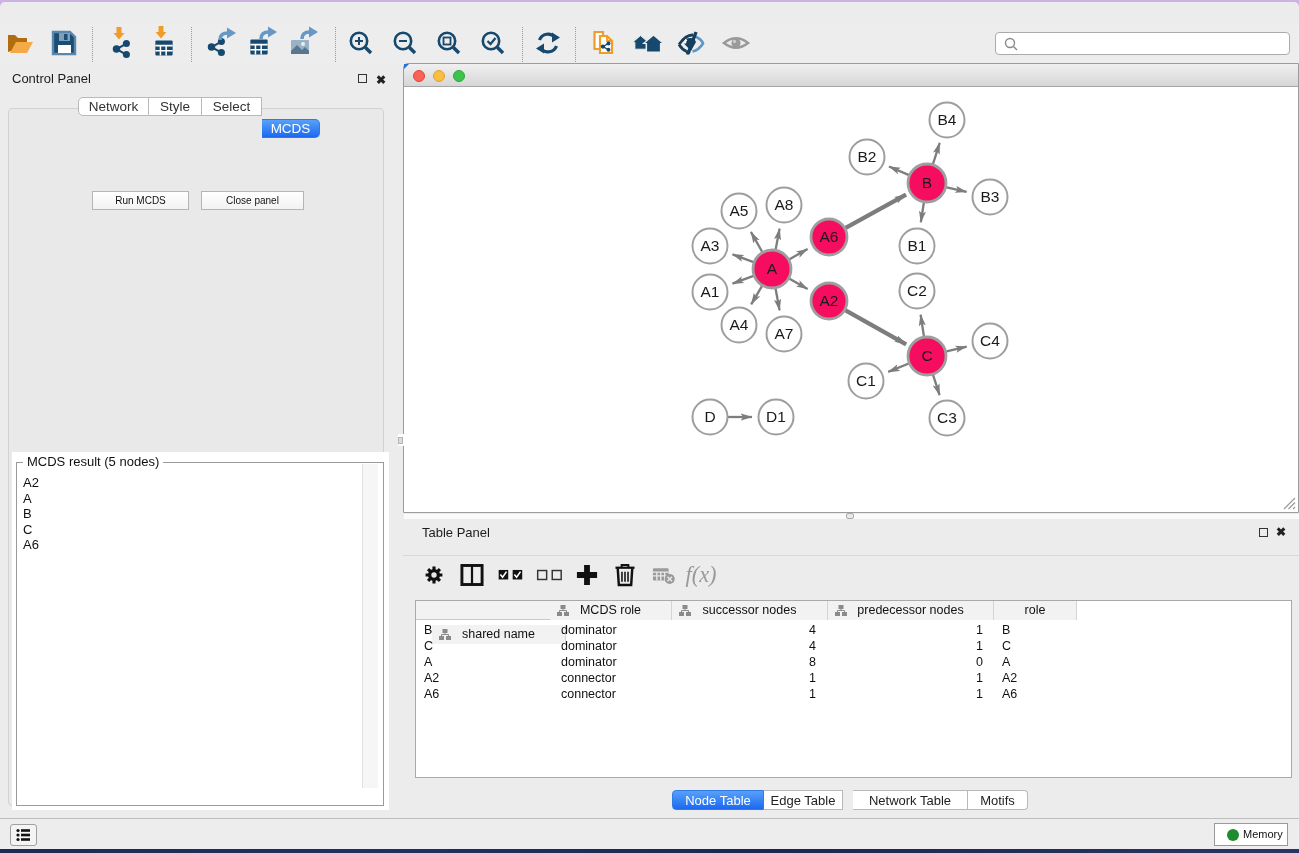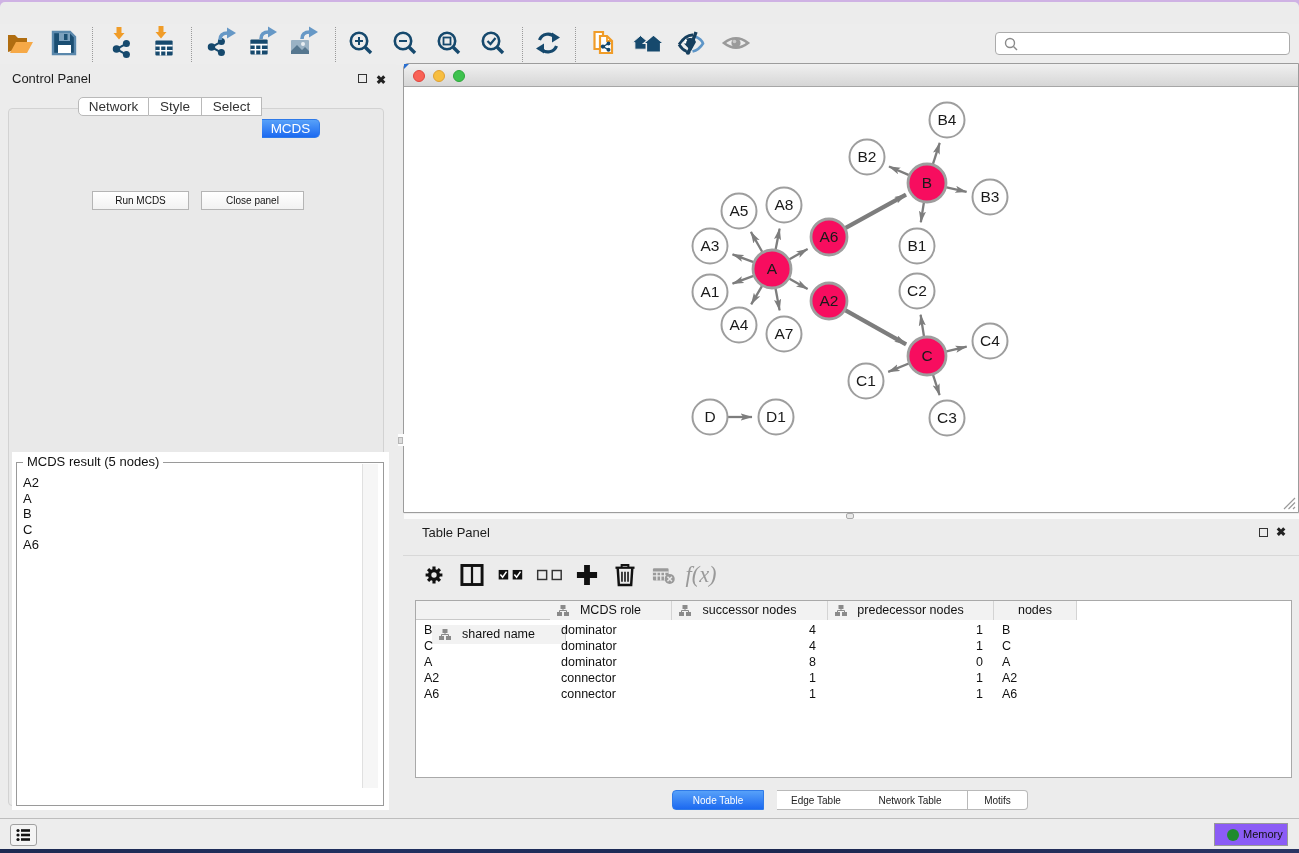--- a/index.html
+++ b/index.html
@@ -29,36 +29,36 @@
 #dropbtn { position:absolute; right:-1px; top:-1px; width:19px; height:20px; background:linear-gradient(#5ba5fa,#1d66ee); border-radius:0 5px 5px 0; }
 .cbtn { position:absolute; top:127px; height:19px; background:linear-gradient(#ffffff,#f2f2f2); border:1px solid #b5b5b5; border-radius:0; font-size:10px; color:#111; text-align:center; line-height:17px; }
 #respanel { position:absolute; left:12px; top:388px; width:377px; height:358px; background:#fff; }
 #resbox { position:absolute; left:4px; top:10px; width:368px; height:344px; border:1px solid #9a9a9a; }
 #reslab { position:absolute; left:6px; top:-9px; background:#fff; padding:0 4px; font-size:13px; color:#111; }
 #reslist { position:absolute; left:1px; top:1px; right:1px; bottom:1px; background:#fff; font-size:13px; color:#111; }
 #reslist div { height:15.6px; line-height:15.6px; padding-left:5px; }
 #resscroll { position:absolute; right:5px; top:1px; width:16px; height:324px; background:#f6f6f6; border-left:1px solid #e0e0e0; }
 #statusbar { position:absolute; left:0; top:816px; width:1299px; height:31px; background:#ededed; border-top:1px solid #bdbdbd; }
 #sbtn { position:absolute; left:10px; top:5px; width:27px; height:22px; background:#f4f4f4; border:1px solid #a0a0a0; border-radius:3px; }
-#membox { position:absolute; left:1214px; top:4px; width:74px; height:23px; background:#8b5cf6; border:1px solid #999; font-size:11.5px; color:#111; line-height:21px; }
+#membox { position:absolute; left:1214px; top:4px; width:74px; height:23px; background:#ffffff; border:1px solid #999; font-size:11.5px; color:#111; line-height:21px; }
 #memdot { position:absolute; left:12px; top:5px; width:12px; height:12px; border-radius:50%; background:#1f8b2f; }
 #netwin { position:absolute; left:403px; top:61px; width:896px; height:450px; background:#fff; border:1px solid #9c9c9c; border-radius:5px 0 0 0; }
 #nettitle { position:absolute; left:0; top:0; width:100%; height:23px; background:linear-gradient(#f0f0f0,#d6d6d6); border-bottom:1px solid #a6a6a6; border-radius:5px 0 0 0; }
 #nettitle .t { position:absolute; top:4px; left:0; width:100%; text-align:center; font-size:13.5px; color:#222; }
 #graph { position:absolute; left:-1px; top:22px; }
 #tpanel { position:absolute; left:403px; top:520px; width:896px; height:296px; background:#ececec; }
 #tpanel .hdr { position:absolute; left:19px; top:3px; font-size:13px; color:#1c1c1c; }
 #ttoolbar { position:absolute; left:0; top:33px; width:896px; height:37px; border-top:1px solid #d8d8d8; }
 #ttable { position:absolute; left:12px; top:78px; width:877px; height:178px; background:#fff; border:1px solid #a9a9a9; }
 #thead { position:absolute; left:0; top:0; height:19px; background:#f2f2f2; border-bottom:1px solid #c9c9c9; font-size:12.5px; color:#111; width:661px; }
 .hc { position:absolute; top:0; height:19px; border-right:1px solid #d4d4d4; text-align:center; line-height:18px; background:#f2f2f2; }
 .trow { position:absolute; font-size:12.5px; color:#111; height:16px; line-height:16px; width:100%; }
 .trow span { position:absolute; }
 #ttabs { position:absolute; left:0; top:268px; width:896px; height:20px; }
-.ttab { position:absolute; height:20px; line-height:19px; font-size:10px; color:#222; background:#fff; border:1px solid #b9b9b9; text-align:center; }
+.ttab { position:absolute; height:20px; line-height:19px; font-size:13px; color:#222; background:#fff; border:1px solid #b9b9b9; text-align:center; }
 .ttab.sel { background:linear-gradient(#57a1f9,#1c69f0); color:#fff; border-color:#2f7ae8; }
 </style>
 </head>
 <body>
 <div id="app">
   <div id="toolbar">
     <div class="sep" style="left:92px"></div>
     <div class="sep" style="left:191px"></div>
     <div class="sep" style="left:335px"></div>
     <div class="sep" style="left:522px"></div>
@@ -421,21 +421,21 @@
               </g>
             </svg>successor nodes</div>
         <div class="hc" style="left:412px;width:166px;"><svg width="12" height="12" viewBox="0 0 12 12" style="position:absolute;left:7px;top:4px;">
               <g fill="#8a8a8a">
                 <rect x="3.5" y="0" width="5" height="4"></rect>
                 <rect x="0" y="7" width="5" height="4"></rect>
                 <rect x="7" y="7" width="5" height="4"></rect>
                 <path d="M6 4 V5.5 M2.5 7 V5.5 H9.5 V7" stroke="#8a8a8a" stroke-width="1" fill="none"></path>
               </g>
             </svg>predecessor nodes</div>
-        <div class="hc" style="left:578px;width:83px;">nodes</div>
+        <div class="hc" style="left:578px;width:83px;">role</div>
       </div>
       <div class="trow" style="top:21px;">
           <span style="left:8px;">B</span>
           <span style="left:145px;">dominator</span>
           <span style="left:336px;width:64px;text-align:right;">4</span>
           <span style="left:512px;width:55px;text-align:right;">1</span>
           <span style="left:586px;">B</span>
         </div>
         <div class="trow" style="top:37px;">
           <span style="left:8px;">C</span>
@@ -461,21 +461,21 @@
         <div class="trow" style="top:85px;">
           <span style="left:8px;">A6</span>
           <span style="left:145px;">connector</span>
           <span style="left:336px;width:64px;text-align:right;">1</span>
           <span style="left:512px;width:55px;text-align:right;">1</span>
           <span style="left:586px;">A6</span>
         </div>
     </div>
     <div id="ttabs">
       <div class="ttab sel" style="left:269px;width:92px;border-radius:4px 0 0 4px;">Node Table</div>
-      <div class="ttab" style="left:361px;width:79px;border-left:none;margin-left:13px;">Edge Table</div>
+      <div class="ttab" style="left:361px;width:79px;border-left:none;">Edge Table</div>
       <div class="ttab" style="left:450px;width:115px;border-left:none;">Network Table</div>
       <div class="ttab" style="left:565px;width:60px;border-left:none;border-radius:0 4px 4px 0;">Motifs</div>
     </div>
   </div>
   <div id="statusbar">
     <div id="sbtn"><svg width="25" height="20" viewBox="0 0 25 20">
           <g fill="#111">
             <circle cx="7" cy="5.5" r="1.6"></circle>
             <circle cx="7" cy="10" r="1.6"></circle>
             <circle cx="7" cy="14.5" r="1.6"></circle>

